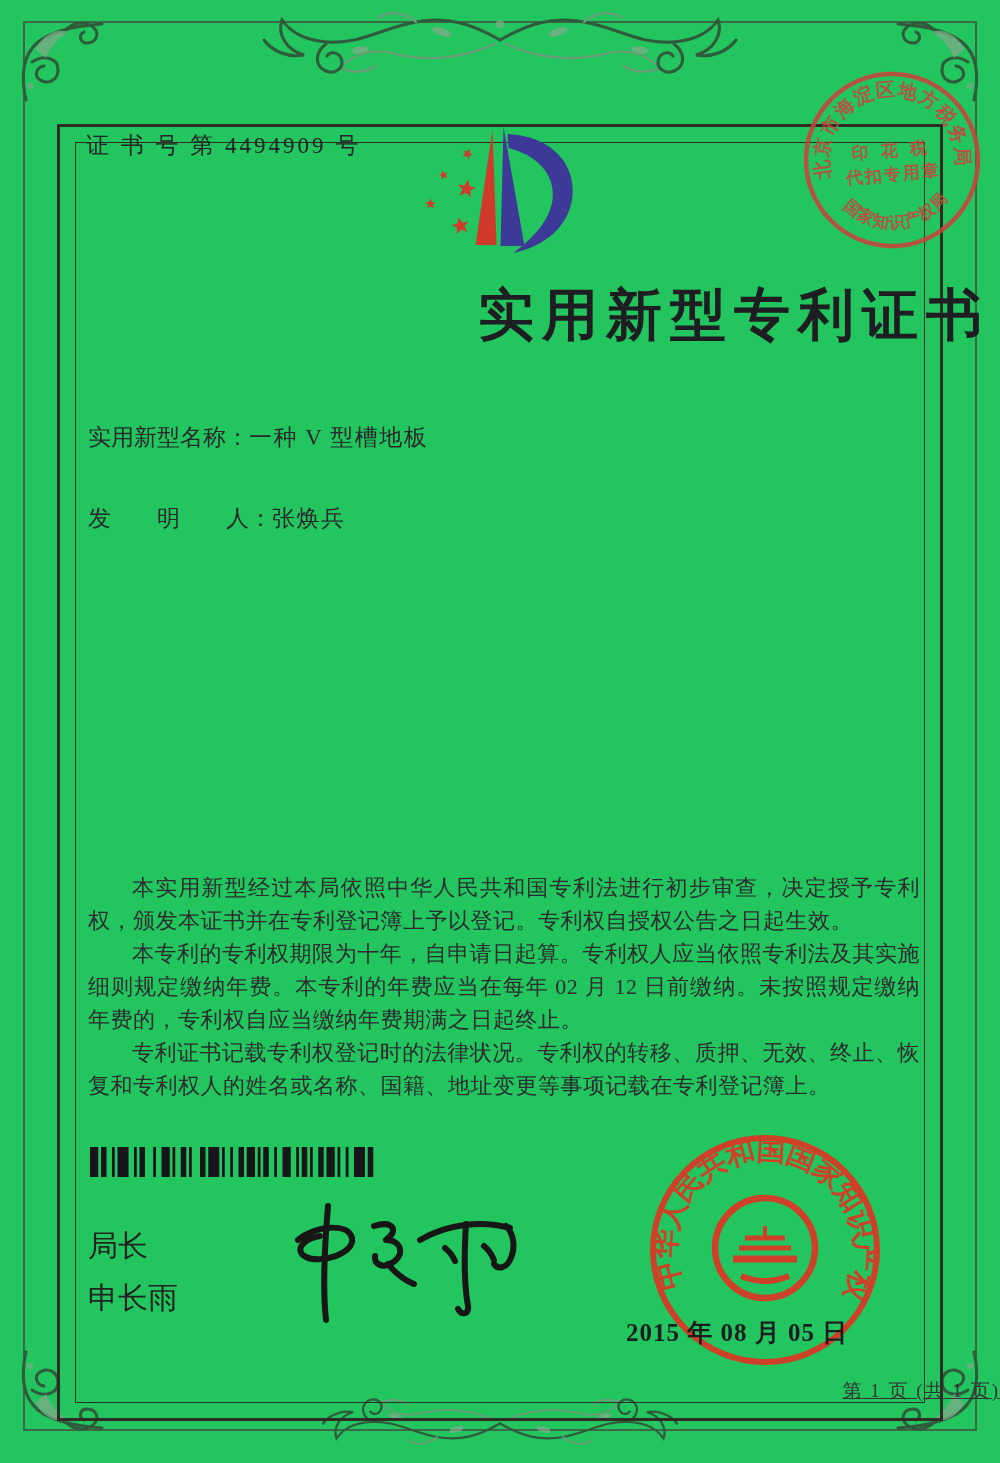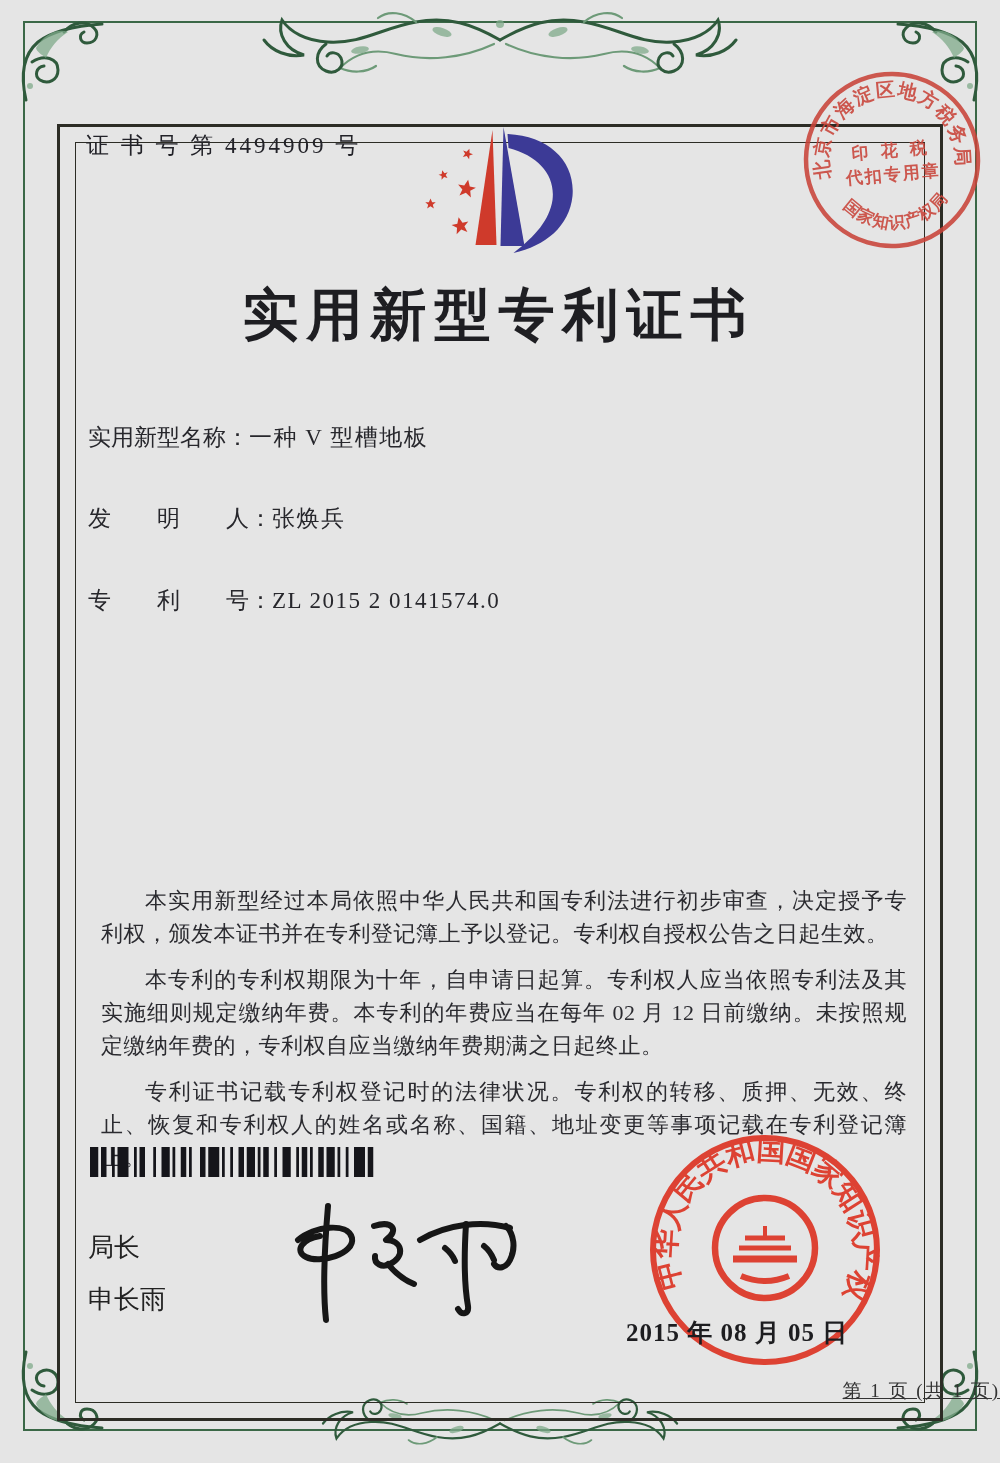--- a/index.html
+++ b/index.html
@@ -1,41 +1,41 @@
 <!DOCTYPE html>
 <html><head>
 <meta charset="utf-8">
 <style>
   html,body{margin:0;padding:0;background:#ffffff;}
-  .page{position:relative;width:1000px;height:1463px;background:#e5e5e5;overflow:hidden;
+  .page{position:relative;width:1000px;height:1463px;background:#22c55e;overflow:hidden;
         font-family:"Liberation Serif","DejaVu Serif",serif;color:#26262b;}
   svg{display:block;}
   .frame-svg{position:absolute;left:0;top:0;pointer-events:none;}
   .o1{stroke:#2f5a3c;stroke-width:3;fill:none;stroke-linecap:round;}
   .o2{stroke:#6d9a78;stroke-width:2.2;fill:none;stroke-linecap:round;}
   .leaf{fill:#7fa98a;opacity:.75;stroke:none;}
   .inner-frame{position:absolute;left:57px;top:124px;width:886px;height:1297px;
         border:3px solid #2c2c25;box-sizing:border-box;}
   .inner-frame::before{content:"";position:absolute;inset:15px;border:1px solid #2c2c25;}
   .cert-no{position:absolute;left:86px;top:130px;font-size:23px;letter-spacing:3px;color:#222228;white-space:nowrap;}
   .logo{position:absolute;left:395px;top:118px;}
   .tax-stamp{position:absolute;left:792px;top:60px;transform:rotate(-5deg);opacity:.88;}
   .stamp-txt{fill:#c9443a;font-family:"Liberation Serif","DejaVu Serif",serif;font-weight:bold;}
-  .title{position:absolute;left:0;right:3px;top:278px;margin:0;text-align:center;
+  .title{position:absolute;left:0;right:10px;top:278px;margin:0;text-align:right;
         font-size:56px;font-weight:700;letter-spacing:8px;color:#1e1e22;}
   .field{position:absolute;left:88px;font-size:23px;white-space:nowrap;color:#27272c;}
   .field .val{letter-spacing:1.5px;}
   .f0{top:422px}.f1{top:503px}.f2{top:585px}.f3{top:666px}.f4{top:747px}.f5{top:828px}
   .paras{position:absolute;left:88px;top:871px;width:832px;font-size:22px;line-height:33px;
         letter-spacing:.5px;color:#2b2b30;text-align:justify;}
-  .paras p{margin:13px;text-indent:2em;}
+  .paras p{margin:0;text-indent:2em;}
   .barcode{position:absolute;left:90px;top:1147px;width:286px;height:30px;}
   .barcode rect{fill:#15151a;}
-  .officer{position:absolute;left:88px;top:1222px;font-family:Liberation Serif, serif;
-        font-size:26px;font-weight:500;line-height:52px;color:#222;}
+  .officer{position:absolute;left:88px;top:1222px;font-family:Liberation Mono, monospace;
+        font-size:30px;font-weight:500;line-height:52px;color:#222;}
   .signature{position:absolute;left:262px;top:1196px;}
   .sig-stroke{stroke:#161616;stroke-width:6;fill:none;stroke-linecap:round;stroke-linejoin:round;}
   .seal{position:absolute;left:612px;top:1130px;opacity:.92;}
   .seal-red{fill:#dd3524;}
   .seal-ring-txt{fill:#dd3524;font-family:"Liberation Serif","DejaVu Serif",serif;font-weight:bold;}
   .seal-date{position:absolute;left:626px;top:1316px;font-size:25px;font-weight:600;
         letter-spacing:1px;color:#1d1d20;white-space:nowrap;}
   .footer{position:absolute;left:0;right:0;top:1378px;text-align:right;font-size:19px;
         letter-spacing:2px;color:#333;text-decoration:underline;}
 </style>
@@ -110,23 +110,20 @@
     </text>
   </svg>
 
   <h1 class="title">实用新型专利证书</h1>
 
   <div class="field f1">
     <span>发　　明　　人：</span><span class="val">张焕兵</span>
   </div>
   <div class="field f0">
     <span>实用新型名称：</span><span class="val">一种 V 型槽地板</span>
-  </div>
-  <div class="field f2">
-    <span>专　　利　　号：</span><span class="val">ZL 2015 2 0141574.0</span>
   </div>
 
   <div class="paras">
     <p>本实用新型经过本局依照中华人民共和国专利法进行初步审查，决定授予专利权，颁发本证书并在专利登记簿上予以登记。专利权自授权公告之日起生效。</p>
     <p>本专利的专利权期限为十年，自申请日起算。专利权人应当依照专利法及其实施细则规定缴纳年费。本专利的年费应当在每年 02 月 12 日前缴纳。未按照规定缴纳年费的，专利权自应当缴纳年费期满之日起终止。</p>
     <p>专利证书记载专利权登记时的法律状况。专利权的转移、质押、无效、终止、恢复和专利权人的姓名或名称、国籍、地址变更等事项记载在专利登记簿上。</p>
   </div>
 
   <svg class="barcode" viewBox="0 0 104 28" preserveAspectRatio="none" aria-hidden="true">
     <g id="barcode-bars">

